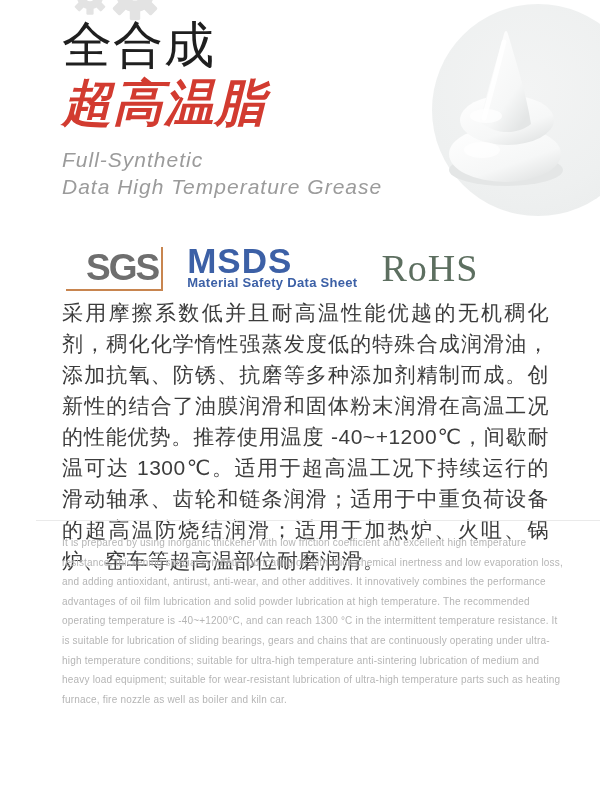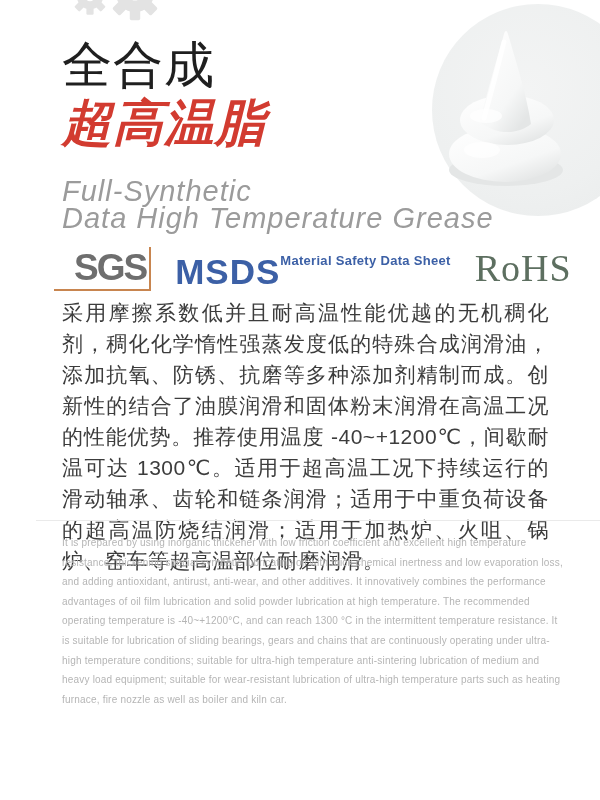--- a/index.html
+++ b/index.html
@@ -27,45 +27,45 @@
   .gear-small{left:70px;top:-24px;width:40px;height:40px;}
   .gear-large{left:106px;top:-36px;width:58px;height:58px;}
   
   .hero-circle{
     position:absolute;top:4px;right:-44px;width:212px;height:212px;
     border-radius:50%;
     background:radial-gradient(circle at 45% 40%, #f3f4f4 0%, var(--circle-bg) 60%, #e9ebeb 100%);
   }
   .dollop{position:absolute;left:8px;top:14px;width:130px;height:176px;}
   
-  .title-block{position:absolute;left:62px;top:36px;}
+  .title-block{position:absolute;left:62px;top:16px;}
   .title-cn{
     font-size:50px;line-height:58px;font-weight:500;
     color:var(--title-black);letter-spacing:1px;
   }
   .title-cn.accent{color:var(--accent-red);font-weight:700;font-style:italic;}
   .subtitle{
-    margin-top:26px;font-size:29px;line-height:27px;font-style:italic;
+    margin-top:14px;font-size:21px;line-height:27px;font-style:italic;
     color:var(--subtitle-gray);letter-spacing:1px;
   }
   .subtitle span{display:block;}
   
   .badges{
     position:absolute;left:62px;top:241px;height:50px;
     display:flex;align-items:flex-end;gap:24px;
   }
   .badge{position:relative;}
-  .badge-sgs{padding:2px 5px 5px 4px;margin-left:8px;}
+  .badge-sgs{padding:2px 5px 5px 4px;margin-left:20px;}
   .sgs-text{
     font-size:37px;line-height:37px;font-weight:700;
     color:var(--sgs-gray);letter-spacing:-2px;
   }
   .sgs-baseline{position:absolute;left:-16px;right:0;bottom:0;height:2px;background:var(--sgs-orange);}
   .sgs-vline{position:absolute;right:0;top:0;bottom:0;width:2px;background:var(--sgs-orange);}
-  .badge-msds{display:flex;flex-direction:row;align-items:flex-start;padding-bottom:3px;}
+  .badge-msds{display:flex;flex-direction:column;align-items:flex-start;padding-bottom:3px;}
   .msds-text{
     font-size:35px;line-height:33px;font-weight:700;
     color:var(--msds-blue);letter-spacing:1px;
   }
   .msds-tagline{
     font-size:13px;line-height:10px;font-weight:700;
     color:var(--msds-blue);letter-spacing:0.3px;margin-top:1px;
   }
   .badge-rohs{padding-bottom:4px;}
   .rohs-text{

